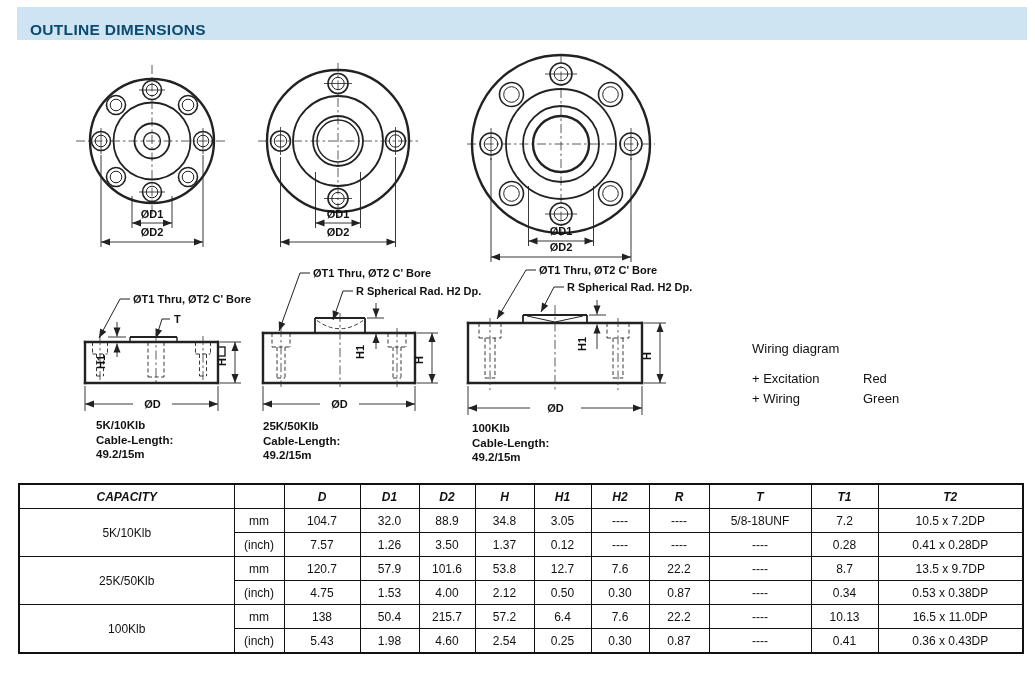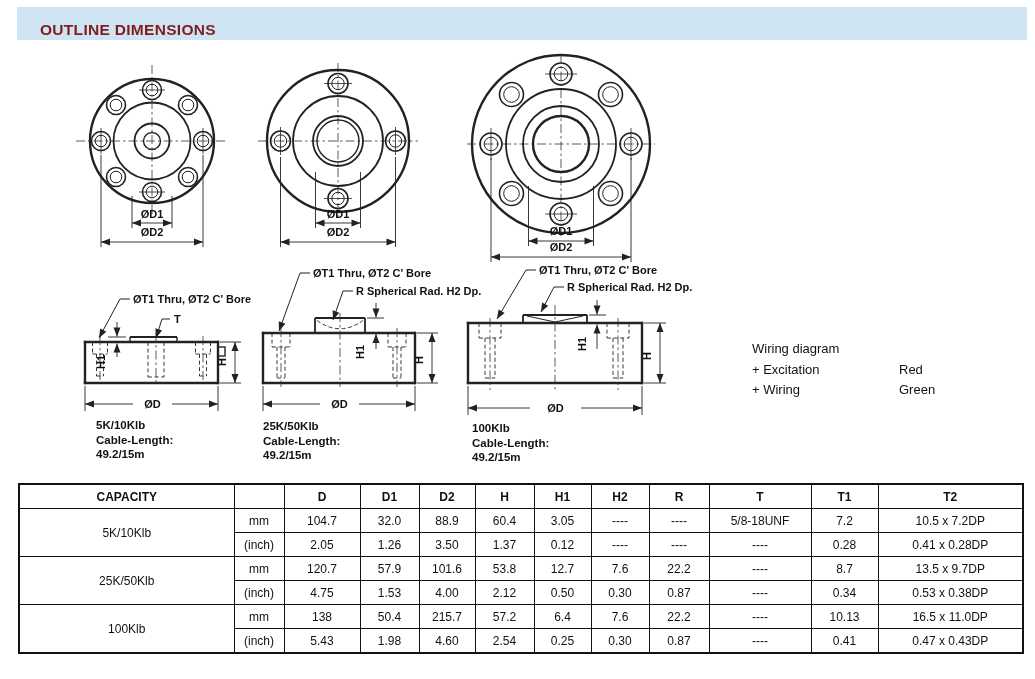--- a/index.html
+++ b/index.html
@@ -5,52 +5,52 @@
   html,body { margin:0; padding:0; }
   body {
     width:1035px; height:679px; position:relative; background:#ffffff;
     font-family:"Liberation Sans", sans-serif; color:#111; overflow:hidden;
   }
   .header-bar {
     position:absolute; left:17px; top:7px; width:1010px; height:33px;
     background:#cfe4f2; display:flex; align-items:center;
   }
   .header-bar .title {
-    font-weight:bold; font-size:15.5px; letter-spacing:.3px; padding-left:23px; color:#7f1d1d;margin-top:12px;
+    font-weight:bold; font-size:15.5px; letter-spacing:.3px; padding-left:13px; color:#0c4a6e;margin-top:12px;
   }
   svg.drawing { position:absolute; left:0; top:40px; }
 
   
   .s-heavy { stroke:#222; stroke-width:2.4; fill:none; stroke-linecap:square; }
   .s-med   { stroke:#222; stroke-width:1.8; fill:none; }
   .s-med2  { stroke:#222; stroke-width:1.4; fill:none; }
   .s-thin  { stroke:#222; stroke-width:1; fill:none; }
   .s-dim   { stroke:#222; stroke-width:0.9; fill:none; }
   .s-dash  { stroke:#222; stroke-width:0.9; fill:none; stroke-dasharray:4 2.6; }
   .s-cl    { stroke:#333; stroke-width:0.8; fill:none; stroke-dasharray:9 3 2.5 3; }
   text.dim  { font-weight:bold; font-size:11px; fill:#111; text-anchor:middle; }
   text.lead { font-weight:bold; font-size:11px; fill:#111; text-anchor:start; }
 
   .cap { position:absolute; font-weight:bold; font-size:11.5px; line-height:14.5px; color:#111; }
 
   .wiring { position:absolute; left:752px; top:341px; font-size:13px; color:#111; }
-  .wiring .w-title { margin-bottom:4px; }
-  .wiring .w-row { display:flex; height:19.5px; align-items:center;gap:36px; }
+  .wiring .w-title { margin-bottom:13px; }
+  .wiring .w-row { display:flex; height:19.5px; align-items:center; }
   .wiring .w-term { width:111px; }
 
   table.dims {
     position:absolute; left:18px; top:483px; width:1004px;
     border-collapse:collapse; table-layout:fixed;
     border:2px solid #111; font-size:12px;
   }
   table.dims th, table.dims td {
     border:1px solid #111; text-align:center; vertical-align:middle;
     height:23px; padding:0 2px; overflow:hidden; white-space:nowrap;
   }
-  table.dims th { font-weight:bold; }
+  table.dims th { font-weight:bold;font-style:italic; }
   table.dims td { font-weight:normal; }
 </style>
 </head>
 <body>
 
 <div class="header-bar">
   <span class="title">OUTLINE DIMENSIONS</span>
 </div>
 
 <svg class="drawing" width="1035" height="435" viewBox="0 40 1035 435">
@@ -406,31 +406,31 @@
     <th>T</th>
     <th>T1</th>
     <th>T2</th>
   </tr>
   <tr>
     <td rowspan="2">5K/10Klb</td>
     <td>mm</td>
     <td>104.7</td>
     <td>32.0</td>
     <td>88.9</td>
-    <td>60.4</td>
+    <td>34.8</td>
     <td>3.05</td>
     <td>----</td>
     <td>----</td>
     <td>5/8-18UNF</td>
     <td>7.2</td>
     <td>10.5 x 7.2DP</td>
   </tr>
   <tr>
     <td>(inch)</td>
-    <td>2.05</td>
+    <td>7.57</td>
     <td>1.26</td>
     <td>3.50</td>
     <td>1.37</td>
     <td>0.12</td>
     <td>----</td>
     <td>----</td>
     <td>----</td>
     <td>0.28</td>
     <td>0.41 x 0.28DP</td>
   </tr>
@@ -479,16 +479,16 @@
     <td>(inch)</td>
     <td>5.43</td>
     <td>1.98</td>
     <td>4.60</td>
     <td>2.54</td>
     <td>0.25</td>
     <td>0.30</td>
     <td>0.87</td>
     <td>----</td>
     <td>0.41</td>
-    <td>0.47 x 0.43DP</td>
+    <td>0.36 x 0.43DP</td>
   </tr>
 </tbody>
   </table>
 
 </body></html>

